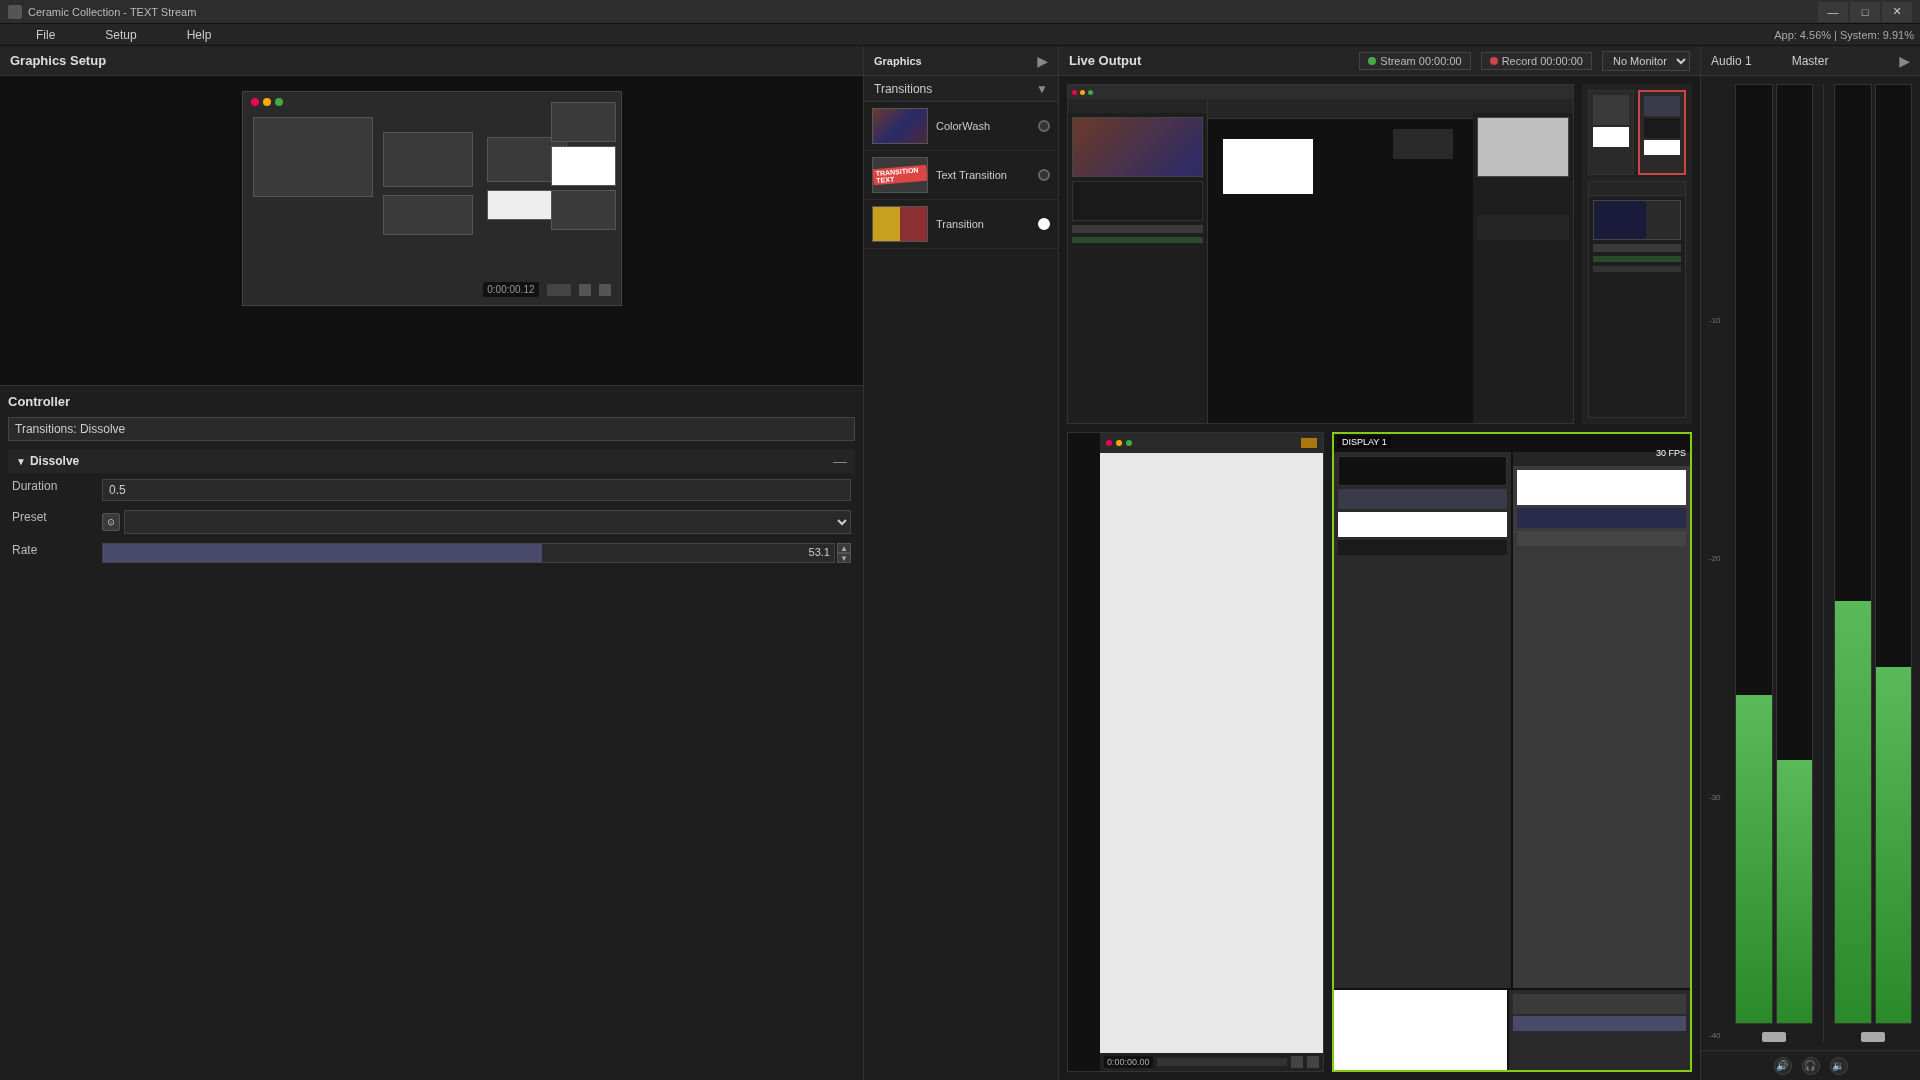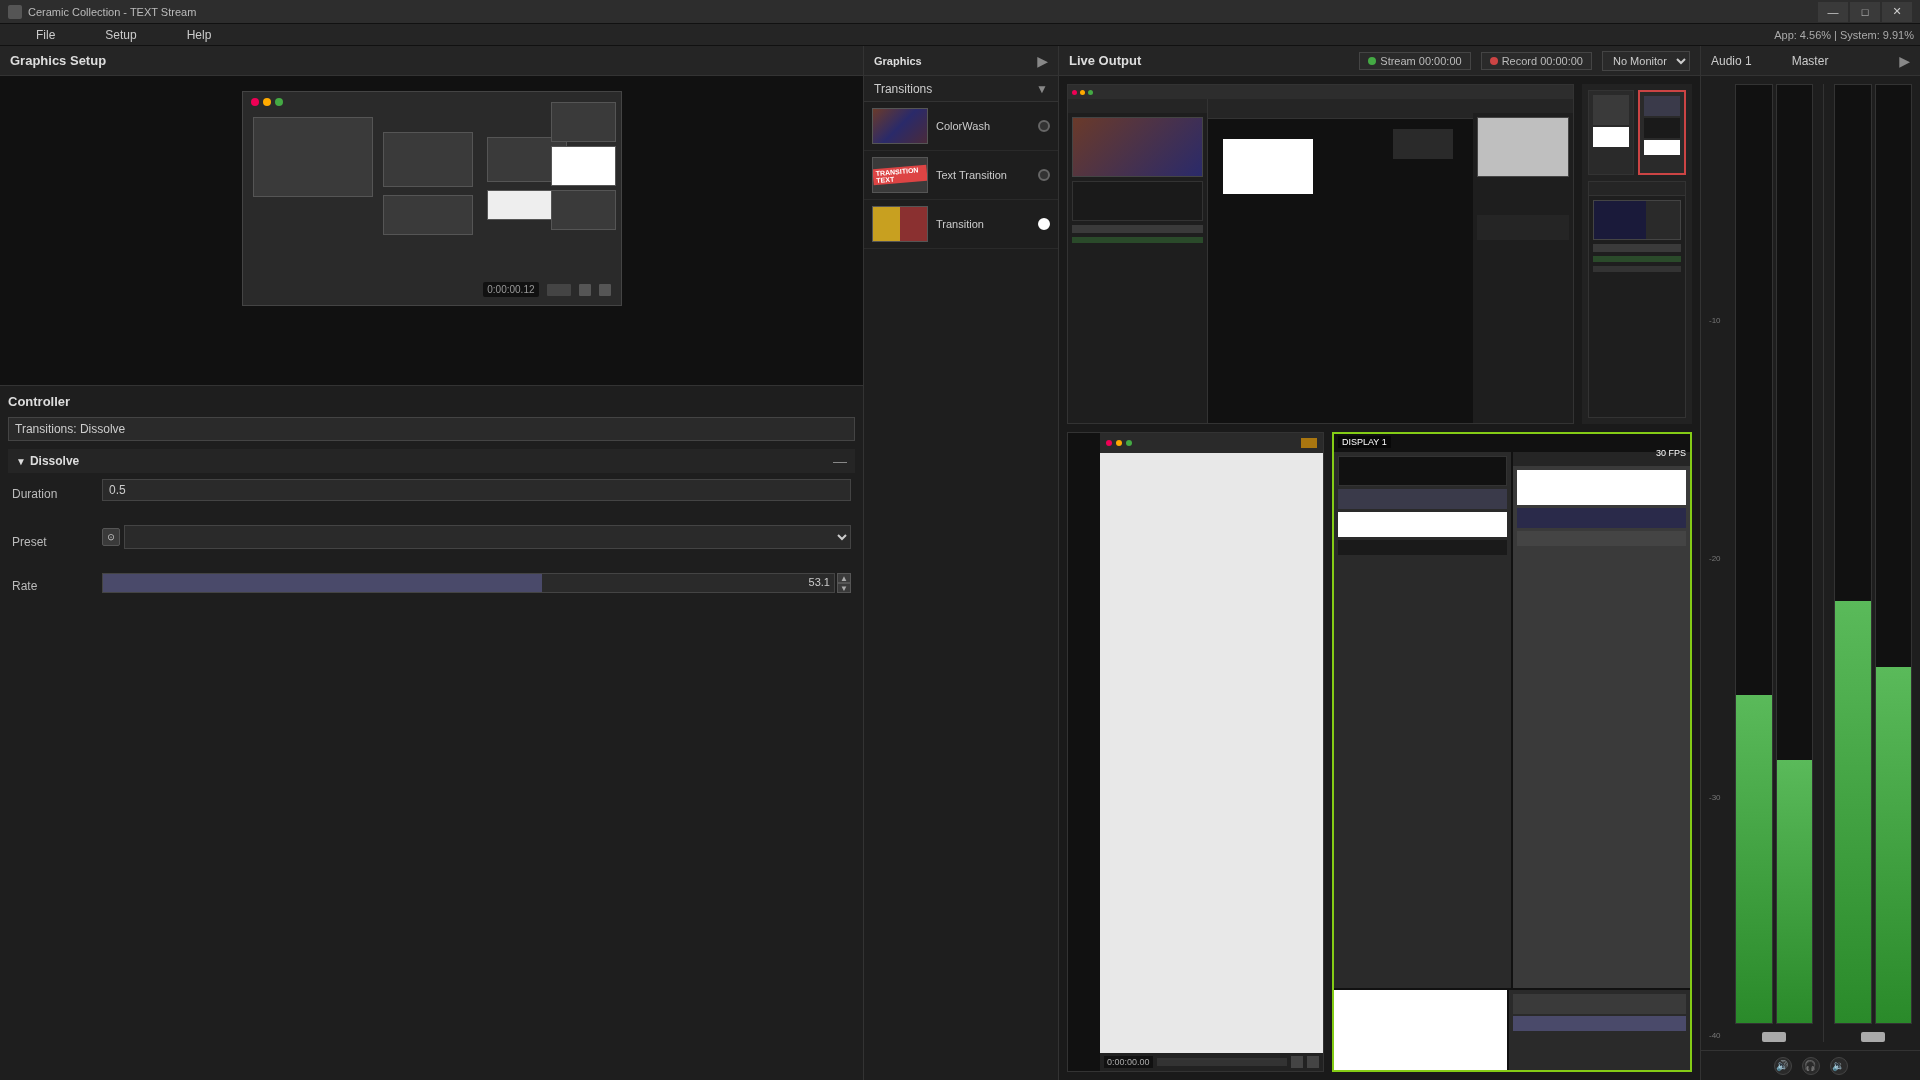--- a/index.html
+++ b/index.html
@@ -239,22 +239,22 @@
     }
     .toggle-arrow {
       font-size: 10px;
     }
     .section-minimize {
       font-size: 14px;
       color: #888;
     }
     .ctrl-row {
       display: flex;
-      align-items: flex-end;
-      margin-bottom: 24px;
+      align-items: flex-start;
+      margin-bottom: 9px;
       padding: 0 4px;
     }
     .ctrl-label {
       width: 90px;
       font-size: 12px;
       color: #bbb;
       flex-shrink: 0;
     }
     .ctrl-input {
       flex: 1;

